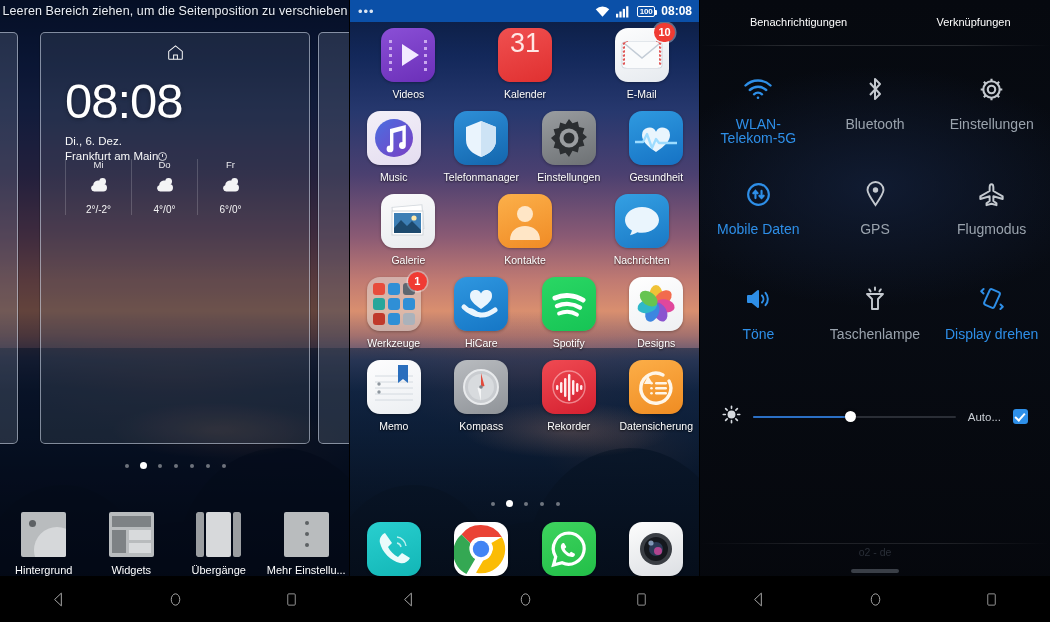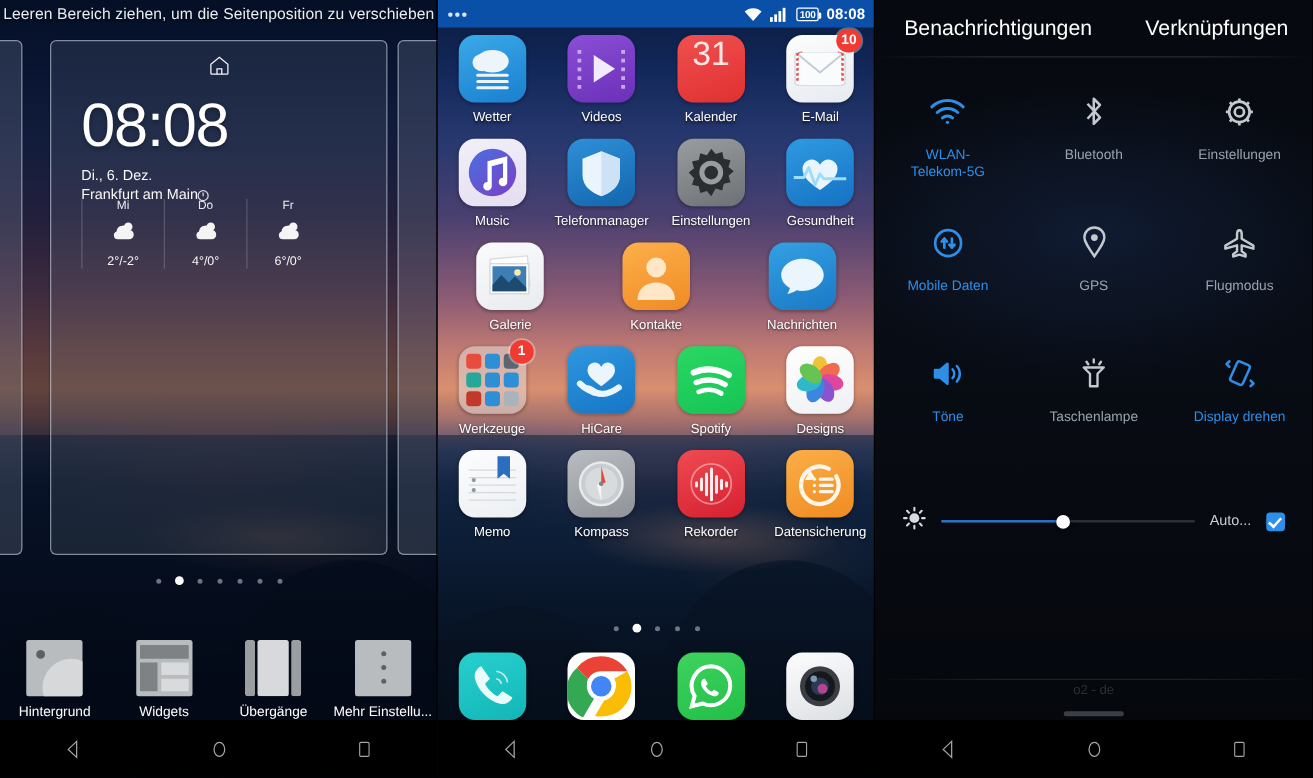--- a/index.html
+++ b/index.html
@@ -111,28 +111,28 @@
   .dock{ position:absolute; bottom:46px; left:0; right:0; display:flex; z-index:6; }
   .dock .app .appicon{ margin-bottom:0; }
 
   
   .p3{ background:#04070e; }
   .shadebg{ position:absolute; inset:0;
      background:
        radial-gradient(ellipse 300px 160px at 50% 30%, rgba(18,30,55,.85), rgba(0,0,0,0) 75%),
        linear-gradient(to bottom,#06090f 0%, #080c14 40%, #05070c 100%); }
   .tabs{ position:absolute; top:0; left:0; right:0; height:45px; display:flex; z-index:6;}
-  .tab{ flex:1; text-align:center; line-height:45px; color:#fff; font-size:17px;padding-left:22px; }
+  .tab{ flex:1; text-align:center; line-height:45px; color:#fff; font-size:11px;padding-left:22px; }
   .tabdiv{ position:absolute; top:45px; left:0; right:0; height:1px;
            background:linear-gradient(to right, rgba(255,255,255,0), rgba(255,255,255,.13) 25%, rgba(255,255,255,.13) 75%, rgba(255,255,255,0)); z-index:6;}
   .toggles{ position:absolute; top:58px; left:0; right:0; z-index:6; }
   .trow{ display:flex; height:105px; }
   .tgl{ flex:1; text-align:center; padding-top:14px; }
   .tgl .gico{ height:34px; display:flex; align-items:center; justify-content:center; }
-  .tgl .glabel{ font-size:11px; margin-top:11px; line-height:14px; color:#9aa3ad; }
+  .tgl .glabel{ font-size:14px; margin-top:11px; line-height:14px; color:#9aa3ad; }
   .tgl.on .glabel{ color:#2e8fe8; }
   .bright{ position:absolute; top:405px; left:0; right:0; z-index:6;
            display:flex; align-items:center; padding:0 22px; gap:12px;}
   .slider{ flex:1; height:2px; background:#2a2e36; position:relative; border-radius:2px;}
   .slider .fill{ position:absolute; left:0; top:0; bottom:0; width:48%;
                  background:#2b6fc4; border-radius:2px;}
   .knob{ position:absolute; left:48%; top:50%; width:11px; height:11px; margin:-5.5px 0 0 -5.5px;
          background:#fff; border-radius:50%; box-shadow:0 0 3px rgba(0,0,0,.6);}
   .autotxt{ color:#c8cdd3; font-size:11.5px; }
   .chk{ width:15px; height:15px; border-radius:3px; background:#2e8fe8; position:relative;}
@@ -308,32 +308,20 @@
           <span>100</span>
         </span>
         <span class="sbtime">08:08</span>
       </span>
     </div>
 
     <div class="grid">
 
       <div class="row">
         <div class="app">
-          <div class="appicon" style="background:linear-gradient(160deg,#3ba9e8,#1a7fd0);">
-            <svg viewBox="0 0 54 54" width="54" height="54">
-                <ellipse cx="27" cy="21" rx="13" ry="9" fill="#eef5fa"></ellipse>
-                <ellipse cx="19" cy="22" rx="8" ry="7" fill="#eef5fa"></ellipse>
-            <rect x="14" y="31" width="26" height="2.4" rx="1.2" fill="#eef5fa"></rect>
-                <rect x="14" y="36" width="26" height="2.4" rx="1.2" fill="#eef5fa"></rect>
-                <rect x="14" y="41" width="26" height="2.4" rx="1.2" fill="#eef5fa"></rect>
-              </svg>
-          </div>
-          <div class="applabel">Wetter</div>
-        </div>
-        <div class="app">
           <div class="appicon" style="background:linear-gradient(160deg,#8a4fd6,#6b2fb8);">
             <svg viewBox="0 0 54 54" width="54" height="54">
               <g fill="#c9a8ee">
                   <rect x="8" y="12" width="3" height="3"></rect>
                   <rect x="8" y="19" width="3" height="3"></rect>
                   <rect x="8" y="26" width="3" height="3"></rect>
                   <rect x="8" y="33" width="3" height="3"></rect>
                   <rect x="8" y="40" width="3" height="3"></rect>
               <rect x="43" y="12" width="3" height="3"></rect>
                   <rect x="43" y="19" width="3" height="3"></rect>

